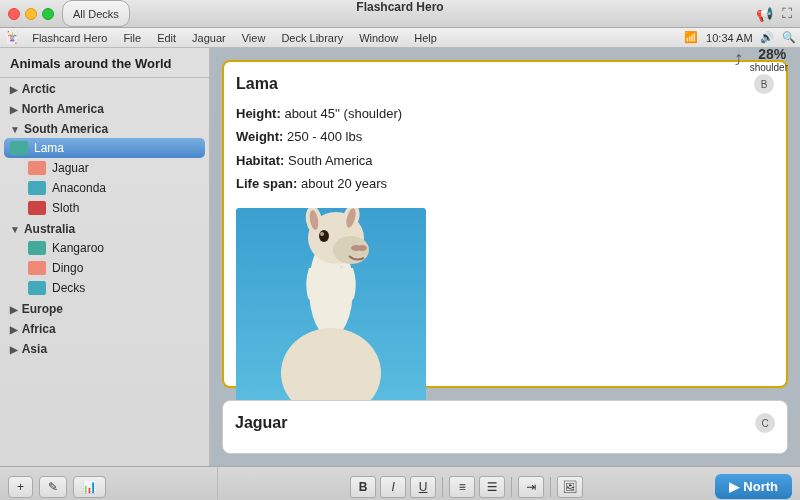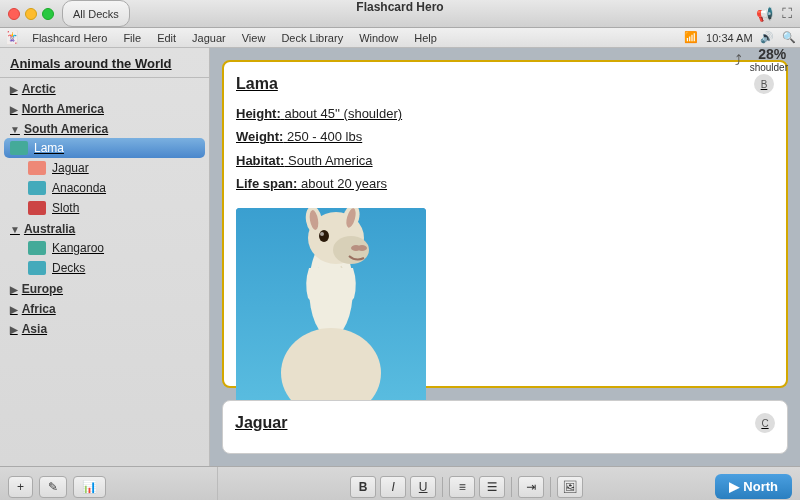--- a/index.html
+++ b/index.html
@@ -88,21 +88,20 @@
       align-items: center;
       gap: 8px;
       font-size: 11px;
       color: #333;
     }
 
     
     .app-body {
       display: flex;
       height: calc(500px - 42px - 40px);
-      text-decoration: underline;
       
     }
 
     
     .sidebar {
       width: 210px;
       background: linear-gradient(to bottom, #e0e0e0, #d8d8d8);
       border-right: 1px solid #bbb;
       overflow-y: auto;
       display: flex;
@@ -378,20 +377,24 @@
       <span>Sloth</span>
     </div>
 
     <div class="category-label">
       <span class="chevron">▼</span>
       <span>Australia</span>
     </div>
     <div class="sidebar-item child-item">
       <span class="animal-icon icon-green"></span>
       <span>Kangaroo</span>
+    </div>
+    <div class="sidebar-item child-item">
+      <span class="animal-icon icon-orange"></span>
+      <span>Dingo</span>
     </div>
     <div class="sidebar-item child-item">
       <span class="animal-icon icon-teal"></span>
       <span>Decks</span>
     </div>
 
     <div class="category-label">
       <span class="chevron">▶</span>
       <span>Europe</span>
     </div>

